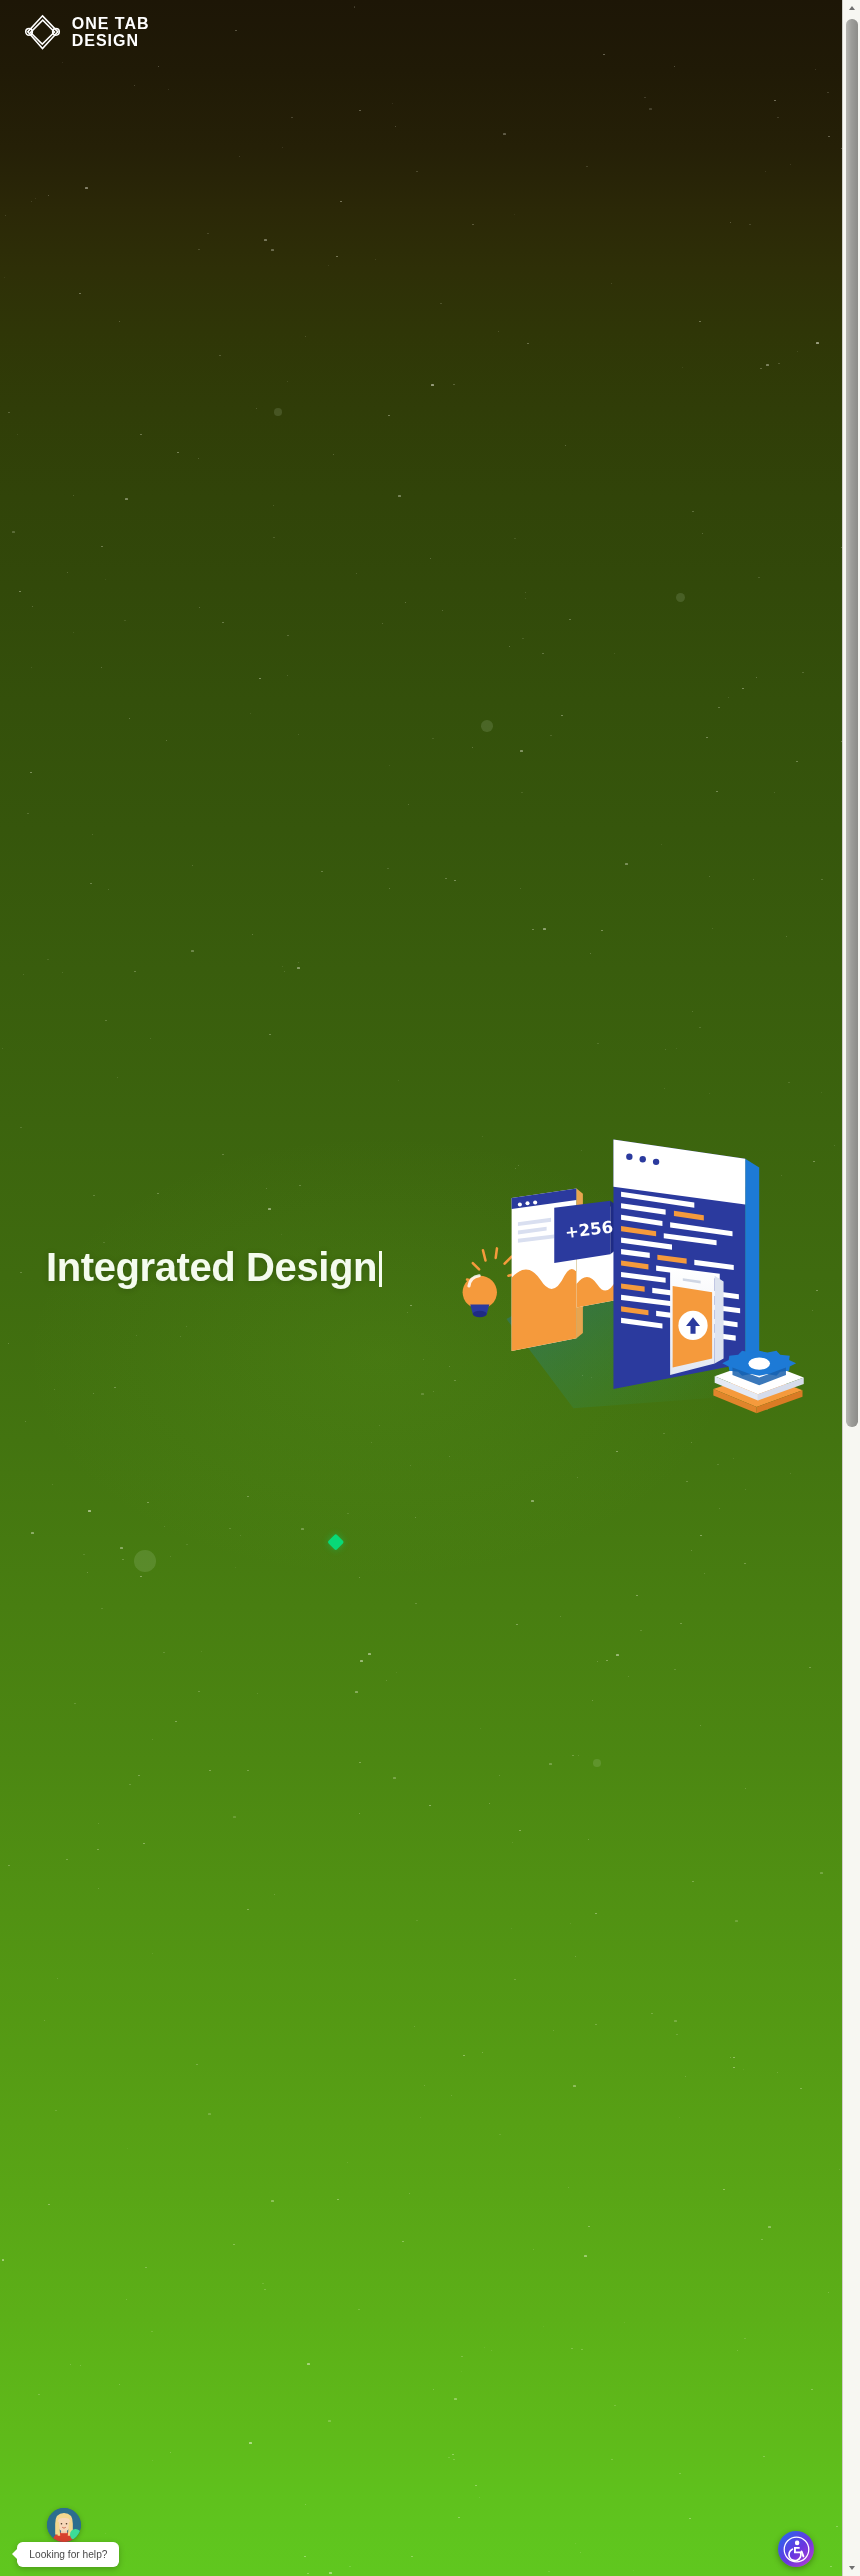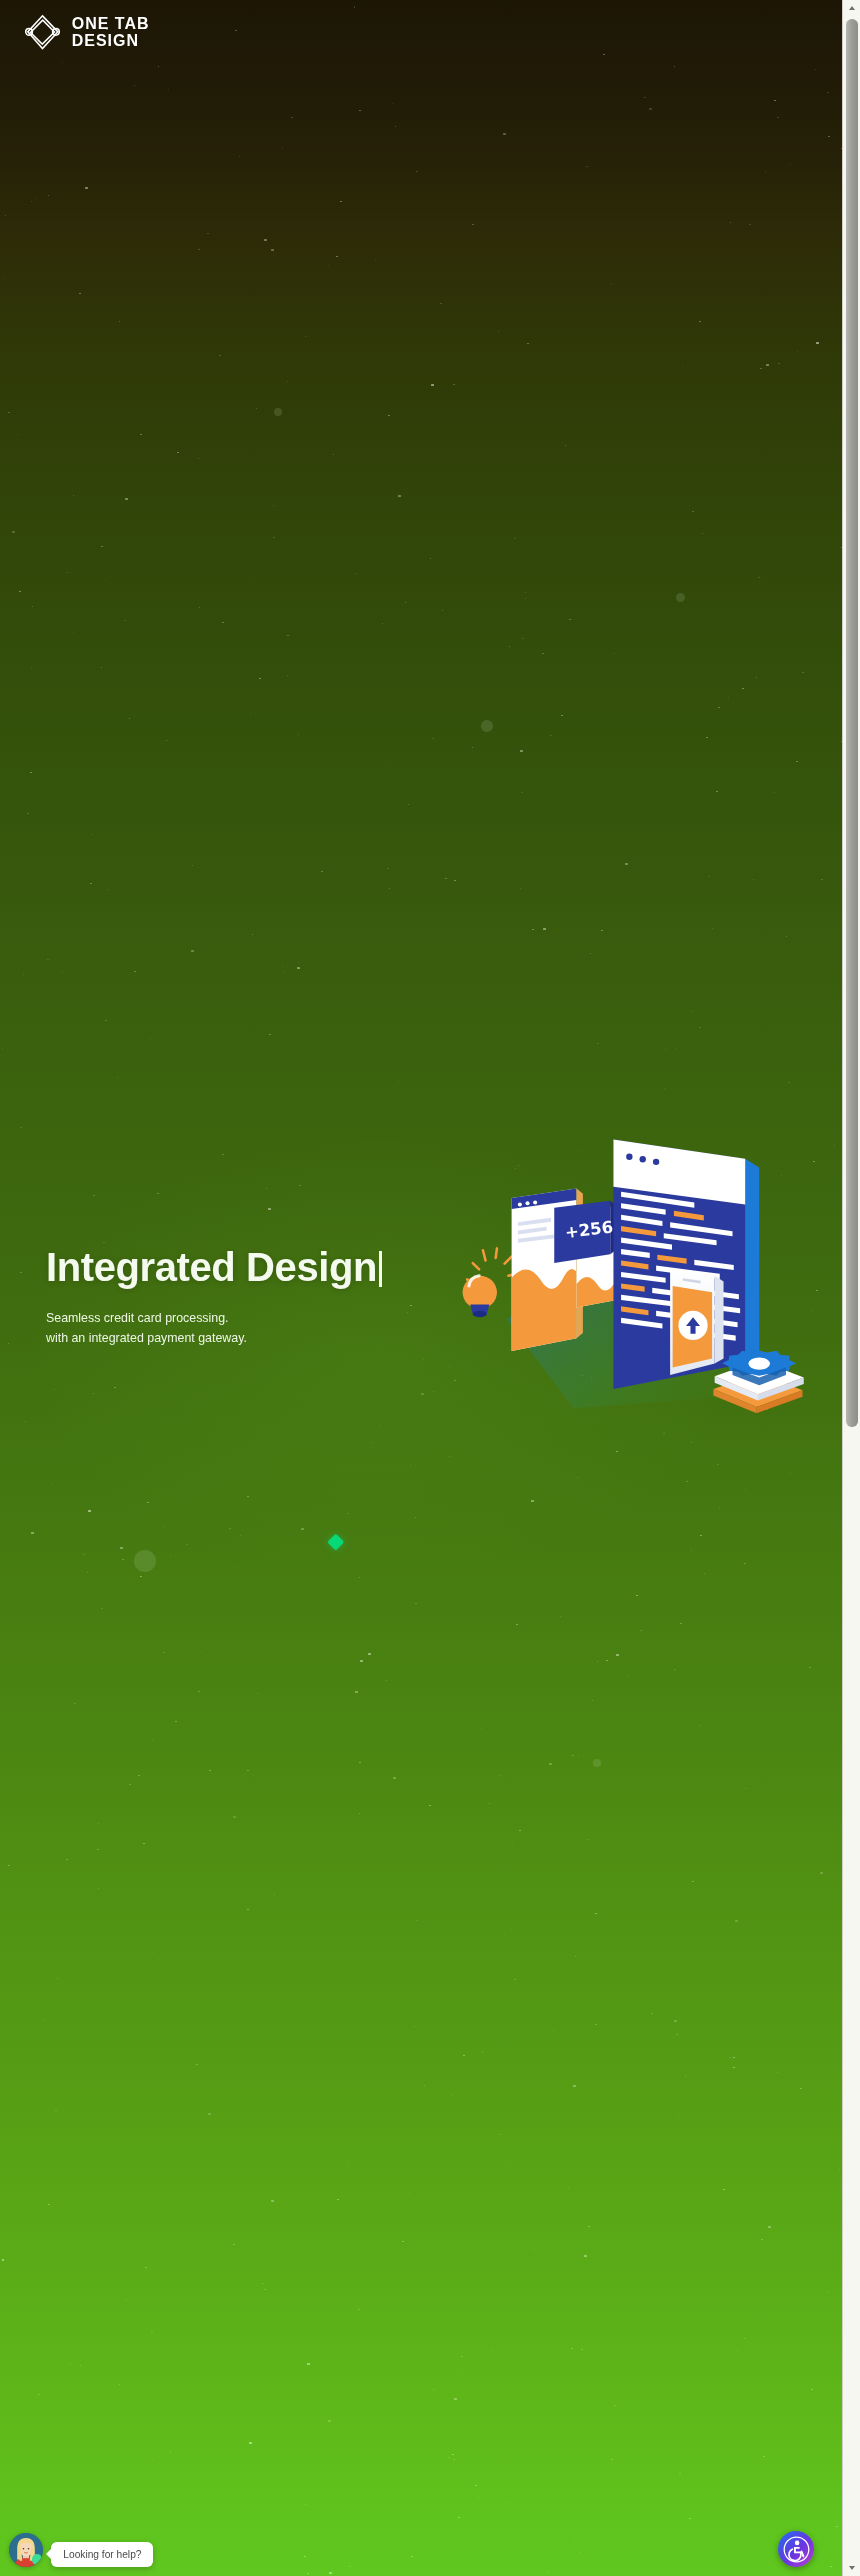--- a/index.html
+++ b/index.html
@@ -196,22 +196,23 @@
   
   #hero-illustration {
     position:absolute; left:446px; top:12.7px;
     width:382px; height:331px;
   }
   #hero-illustration svg { width:382px; height:331px; display:block; }
 
   
   #chat-widget {
     position:absolute; left:9px; bottom:9px;
-    display:flex; align-items:flex-end;
+    display:flex; align-items:center;
     z-index:60;
+    flex-direction:column;
   }
   #chat-avatar {
     position:relative;
     width:34px; height:34px;
     border-radius:50%;
     overflow:hidden;
     background:#2c6e8e;
     box-shadow:0 1.3px 5.1px rgba(0,0,0,0.25);
     cursor:pointer;
     flex:0 0 34px;
@@ -750,22 +751,20 @@
 
     </header>
 
     <section id="hero">
 
       <div id="hero-copy">
         <h1 id="hero-title">
           <br>
           <span>Integrated Design</span><span id="type-caret"></span>
         </h1>
-        <p id="hero-sub">Seamless credit card processing.
-with an integrated payment gateway.</p>
       </div>
 
       <div id="hero-illustration">
         <svg viewBox="0 0 600 520" xmlns="http://www.w3.org/2000/svg">
           <defs>
             <linearGradient id="shadowGrad" x1="0" y1="0" x2="1" y2="1">
               <stop offset="0%" stop-color="#1d6fb5" stop-opacity="0.55"></stop>
               <stop offset="100%" stop-color="#2fa04e" stop-opacity="0.0"></stop>
             </linearGradient>
             <linearGradient id="phoneGrad" x1="0" y1="0" x2="0" y2="1">

